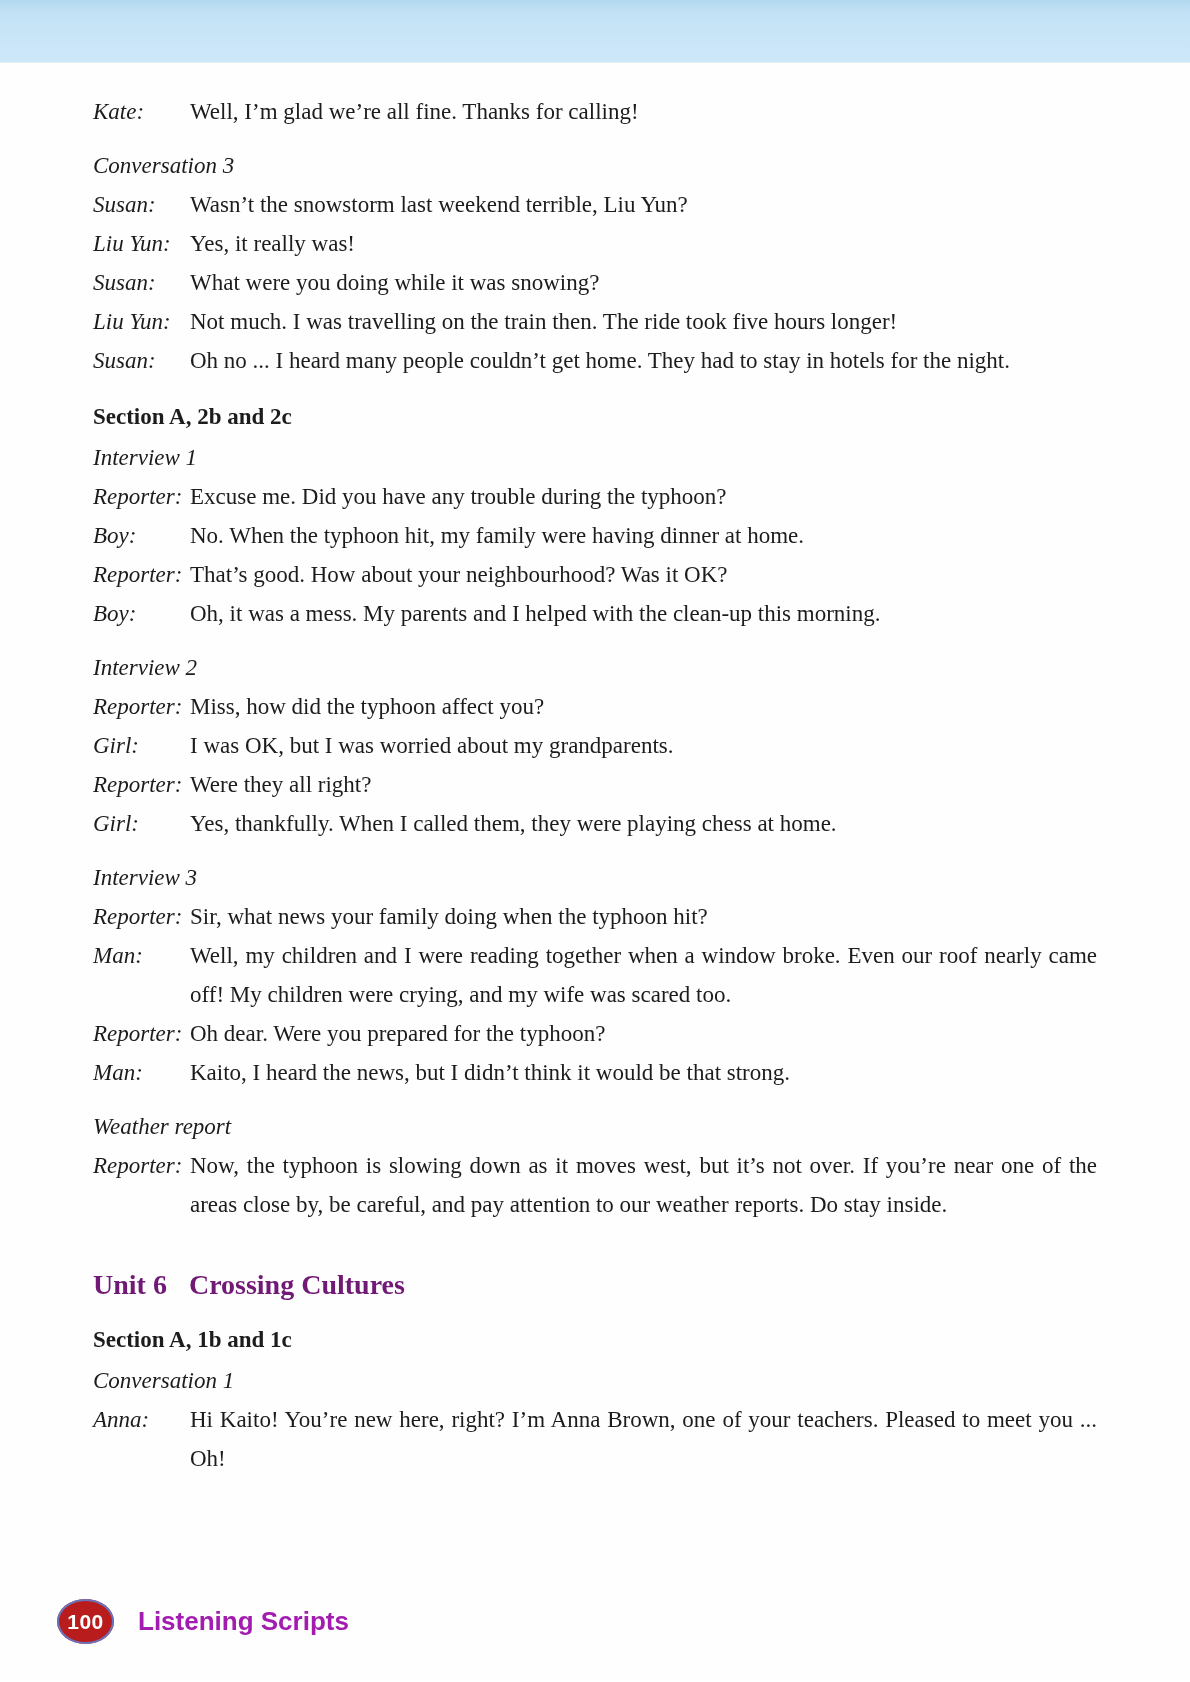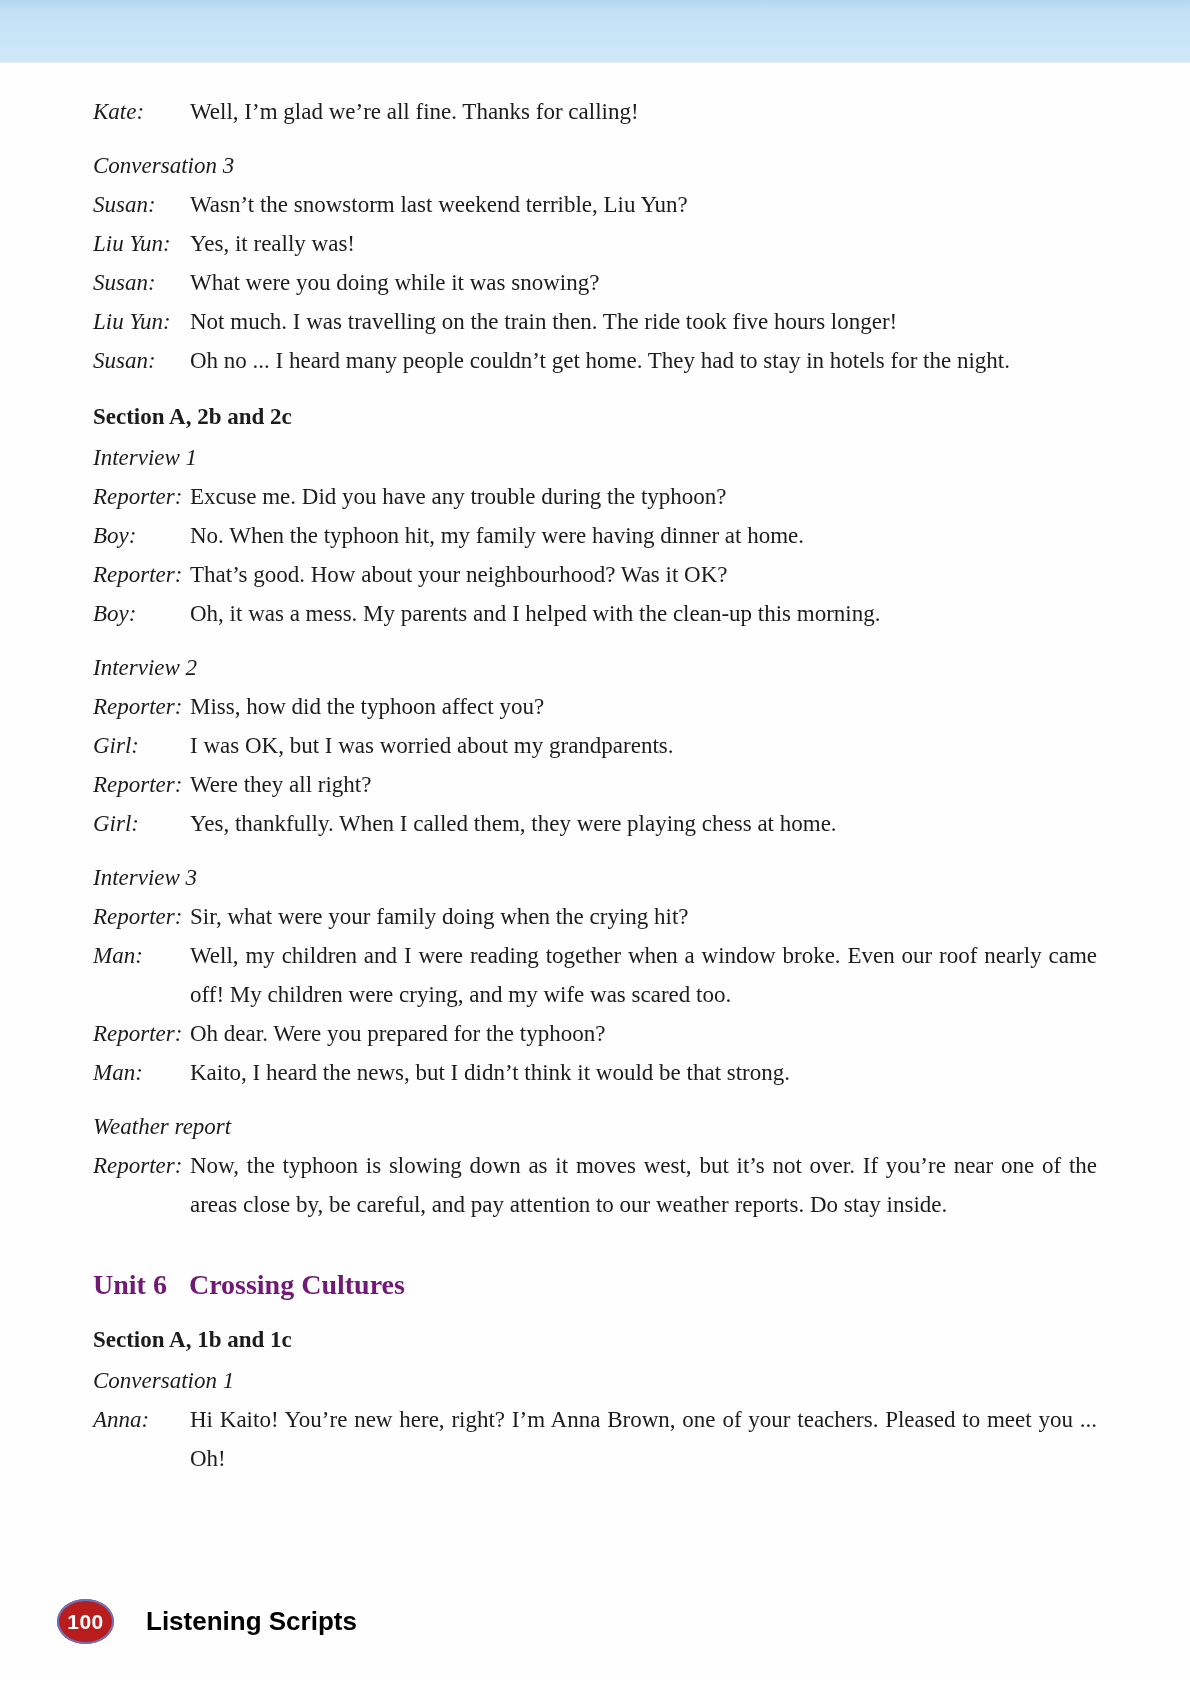--- a/index.html
+++ b/index.html
@@ -85,24 +85,24 @@
     height: 45px;
     border-radius: 50%;
     background: #b91c1c;
     box-shadow: 0 0 0 2px #6a74bc inset;
     color: #ffffff;
     font-size: 21px;
     font-weight: bold;
     letter-spacing: 0.5px;
   }
   .footer-label {
-    margin-left: 32px;
+    margin-left: 24px;
     font-size: 26px;
     font-weight: bold;
-    color: #000000;
+    color: #a21caf;
   }
 </style>
 </head>
 <body>
 
 <div class="page">
 
   <div class="header-band"></div>
 
   <main class="content" id="script-root">
@@ -162,21 +162,21 @@
         <span class="speaker">Reporter:</span>
         <span class="utterance">Were they all right?</span>
       </div>
       <div class="row">
         <span class="speaker">Girl:</span>
         <span class="utterance">Yes, thankfully. When I called them, they were playing chess at home.</span>
       </div>
       <div class="subheading">Interview 3</div>
       <div class="row">
         <span class="speaker">Reporter:</span>
-        <span class="utterance">Sir, what were your family doing when the crying hit?</span>
+        <span class="utterance">Sir, what news your family doing when the typhoon hit?</span>
       </div>
       <div class="row">
         <span class="speaker">Man:</span>
         <span class="utterance">Well, my children and I were reading together when a window broke. Even our roof nearly came off! My children were crying, and my wife was scared too.</span>
       </div>
       <div class="row">
         <span class="speaker">Reporter:</span>
         <span class="utterance">Oh dear. Were you prepared for the typhoon?</span>
       </div>
       <div class="row">

